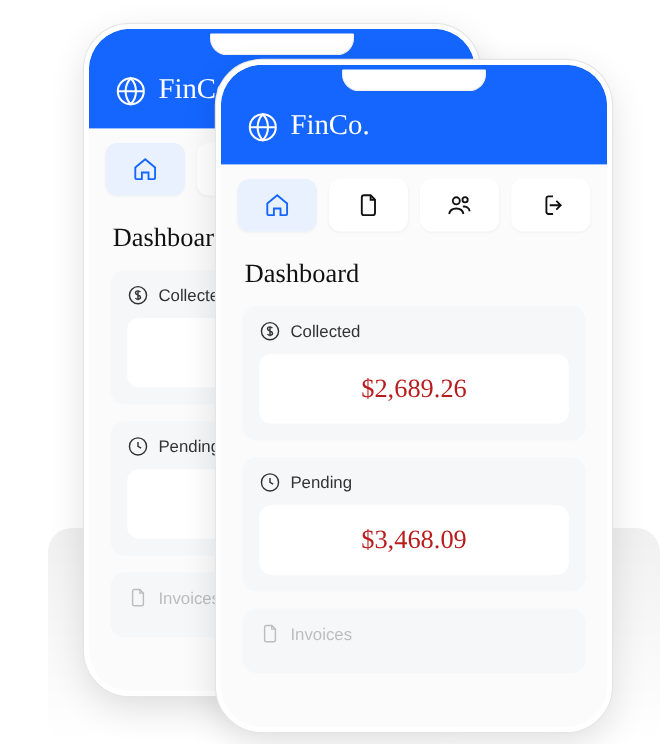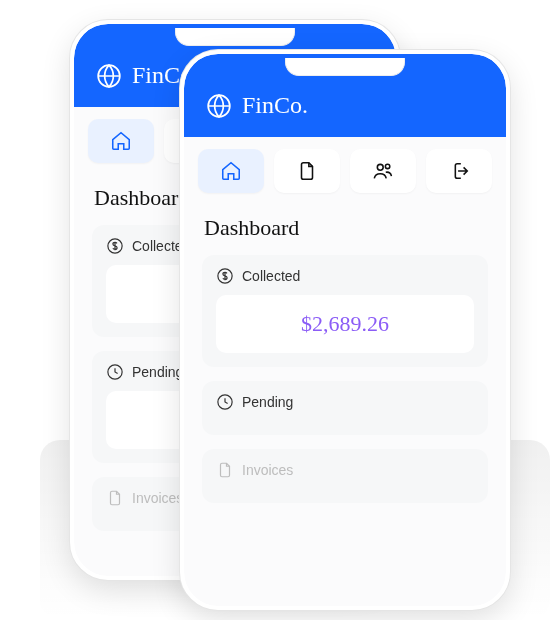--- a/index.html
+++ b/index.html
@@ -119,21 +119,21 @@
   }
   .card-head svg { flex-shrink: 0; }
   .card-body {
     background: #fff;
     border-radius: 10px;
     height: 58px;
     display: flex;
     align-items: center;
     justify-content: center;
     font-size: 22px;
-    color: #8b5cf6;
+    color: #b91c1c;
   }
   .card.muted .card-head { color: #bdbdbd; }
   .card.muted .card-head svg { color: #bdbdbd; }
   .empty-body { background:#fff; border-radius:10px; height:58px; }
 </style>
 </head>
 <body>
 
 <div class="shadow-bg"></div>
 
@@ -261,20 +261,21 @@
       </div>
 
       <div class="card">
         <div class="card-head">
           <svg width="18" height="18" viewBox="0 0 24 24" fill="none" stroke="#333" stroke-width="1.6">
               <circle cx="12" cy="12" r="9.5"></circle>
               <path d="M12 7v5l3.5 2"></path>
             </svg>
           <span>Pending</span>
         </div>
+        <div class="card-body">$3,468.09</div>
       </div>
 
       <div class="card muted small">
         <div class="card-head">
           <svg width="18" height="18" viewBox="0 0 24 24" fill="none" stroke="#bdbdbd" stroke-width="1.6">
               <path d="M8 3h6l4 4v12a2 2 0 0 1-2 2H8a2 2 0 0 1-2-2V5a2 2 0 0 1 2-2z"></path>
               <path d="M14 3v4h4"></path>
             </svg>
           <span>Invoices</span>
         </div>

